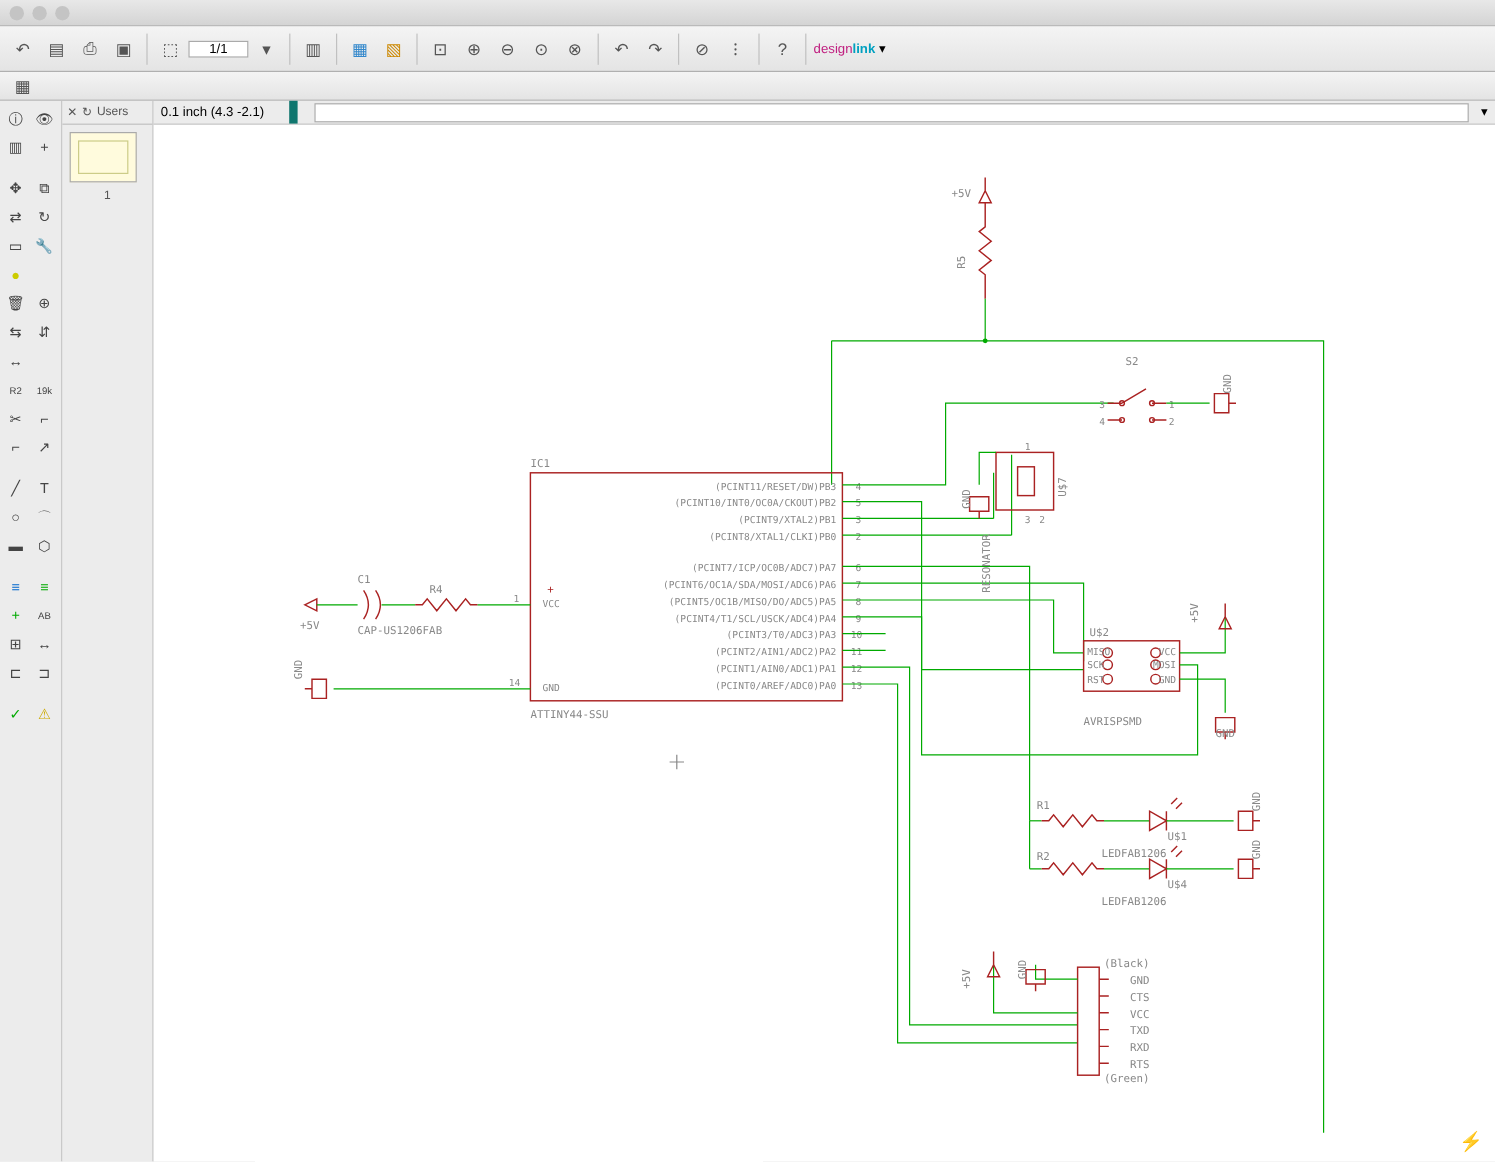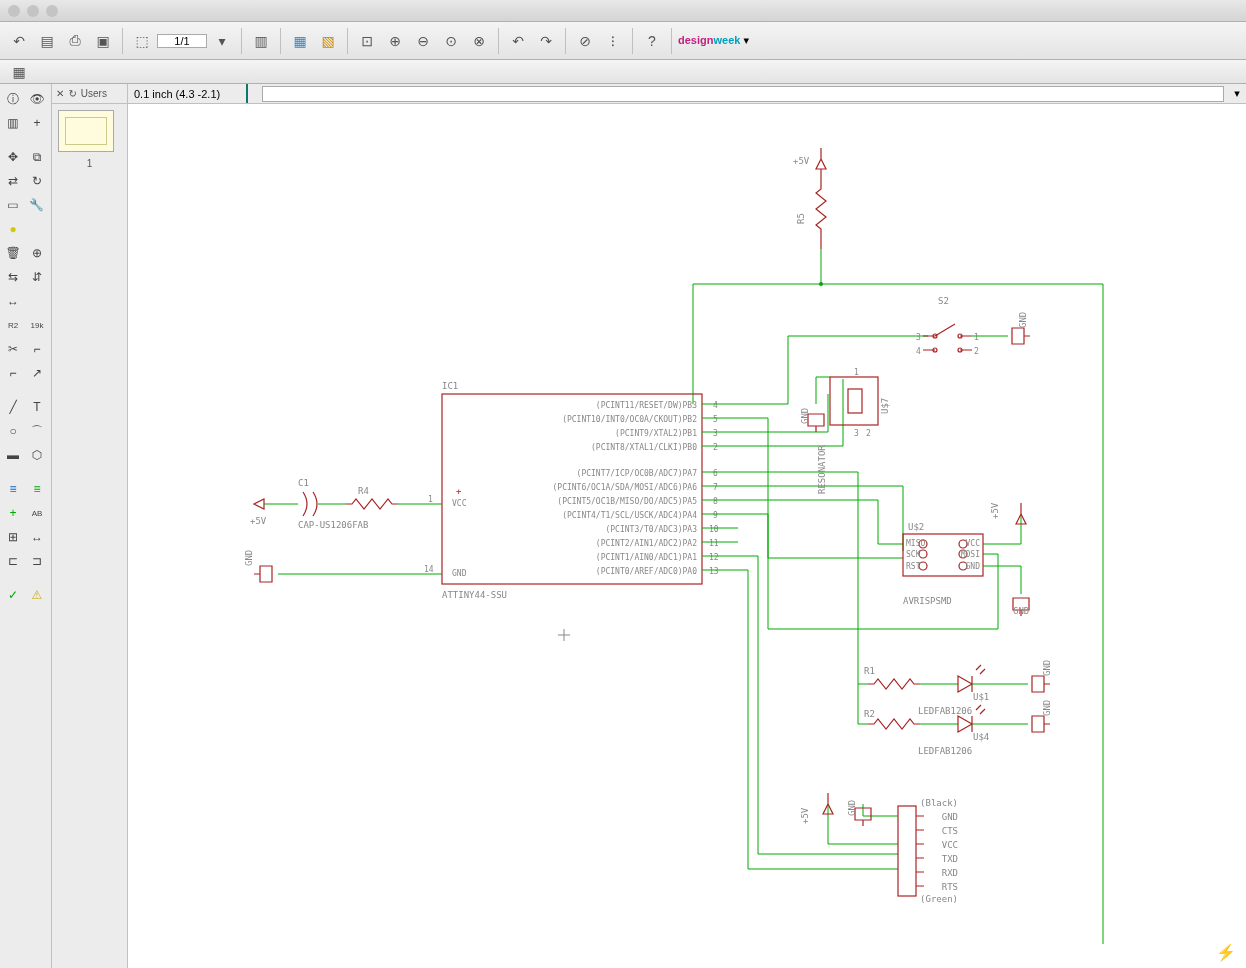--- a/index.html
+++ b/index.html
@@ -8,40 +8,40 @@
 .titlebar { height: 22px; background: linear-gradient(#e8e8e8,#d4d4d4); display: flex; align-items: center; padding: 0 8px; border-bottom: 1px solid #b0b0b0; }
 .traffic { display: flex; gap: 7px; }
 .tl { width: 12px; height: 12px; border-radius: 50%; background: #c4c4c4; }
 .title { flex: 1; text-align: center; font-size: 12px; color: #4a4a4a; }
 
 .toolbar { height: 38px; background: linear-gradient(#f4f4f4,#e4e4e4); border-bottom: 1px solid #b0b0b0; display: flex; align-items: center; padding: 0 6px; gap: 2px; }
 .tb { width: 26px; height: 26px; display: inline-flex; align-items: center; justify-content: center; border-radius: 3px; color: #555; font-size: 14px; }
 .sep { width: 1px; height: 26px; background: #c0c0c0; margin: 0 4px; }
 .zoom-box { width: 50px; height: 14px; background: #fff; border: 1px solid #aaa; font-size: 11px; padding: 0 8px; display: flex; align-items: center; justify-content: center; }
 .dlink { font-size: 11px; }
-.dlink .d1 { color: #c02080; font-weight: bold; }
+.dlink .d1 { color: #c02080; font-weight: normal; }
 .dlink .d2 { color: #00a0c0; font-weight: bold; }
 
 .toolbar2 { height: 24px; background: linear-gradient(#f4f4f4,#e4e4e4); border-bottom: 1px solid #b0b0b0; display: flex; align-items: center; padding: 0 6px; }
 
 .main { display: flex; height: 884px; }
 
 .left-tools { width: 52px; background: #ececec; border-right: 1px solid #c0c0c0; display: flex; flex-direction: column; padding: 4px 2px; gap: 2px; }
 .tool-row { display: flex; gap: 2px; }
 .tool { width: 22px; height: 22px; display: flex; align-items: center; justify-content: center; font-size: 12px; color: #444; border-radius: 2px; }
 
 .sheet-panel { width: 76px; background: #ececec; border-right: 1px solid #c0c0c0; }
 .sheet-hdr { height: 20px; display: flex; align-items: center; padding: 0 4px; gap: 4px; font-size: 10px; color: #555; border-bottom: 1px solid #c0c0c0; }
 .sheet-thumb { margin: 6px; width: 56px; height: 42px; background: #fffbdd; border: 1px solid #aaa; position: relative; }
 .sheet-thumb::after { content: ""; position: absolute; inset: 6px; border: 1px solid #cc8; }
 .sheet-num { text-align: center; font-size: 10px; color: #555; }
 
 .canvas-wrap { flex: 1; display: flex; flex-direction: column; }
 .canvas-bar { height: 20px; background: #ececec; border-bottom: 1px solid #c0c0c0; display: flex; align-items: center; }
-.coord { padding: 0 6px; font-size: 11px; border-right: 2px solid #0f766e; height: 100%; display: flex; align-items: center; min-width: 120px; }
+.coord { padding: 0 6px; font-size: 11px; border-right: 7px solid #0f766e; height: 100%; display: flex; align-items: center; min-width: 120px; }
 .cmdline { flex: 1; height: 16px; margin: 0 4px; background: #fff; border: 1px solid #aaa; }
 
 .canvas { flex: 1; background: #fff; position: relative; overflow: hidden; }
 svg { position: absolute; inset: 0; }
 
 .schematic-text { font-family: monospace; fill: #888; font-size: 9px; }
 .schematic-text-small { font-family: monospace; fill: #888; font-size: 8px; }
 .net { stroke: #0a0; stroke-width: 1; fill: none; }
 .sym { stroke: #a22; stroke-width: 1.2; fill: none; }
 .pin-num { font-family: monospace; fill: #888; font-size: 8px; }
@@ -81,21 +81,21 @@
   <div class="tb">⊗</div>
   <div class="sep"></div>
   <div class="tb">↶</div>
   <div class="tb">↷</div>
   <div class="sep"></div>
   <div class="tb">⊘</div>
   <div class="tb">⁝</div>
   <div class="sep"></div>
   <div class="tb">?</div>
   <div class="sep"></div>
-  <div class="dlink"><span class="d1">design</span><span class="d2">week</span> ▾</div>
+  <div class="dlink"><span class="d1">design</span><span class="d2">link</span> ▾</div>
 </div>
 
 <div class="toolbar2">
   <div class="tb">▦</div>
 </div>
 
 <div class="main">
   <div class="left-tools">
     <div class="tool-row">
         <div class="tool">ⓘ</div>

